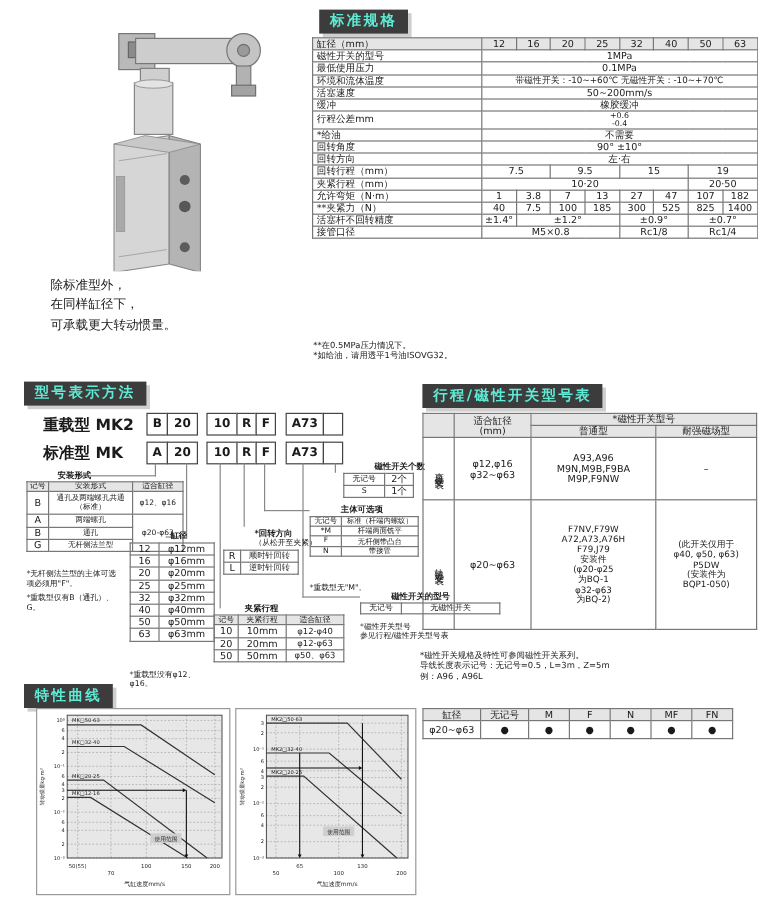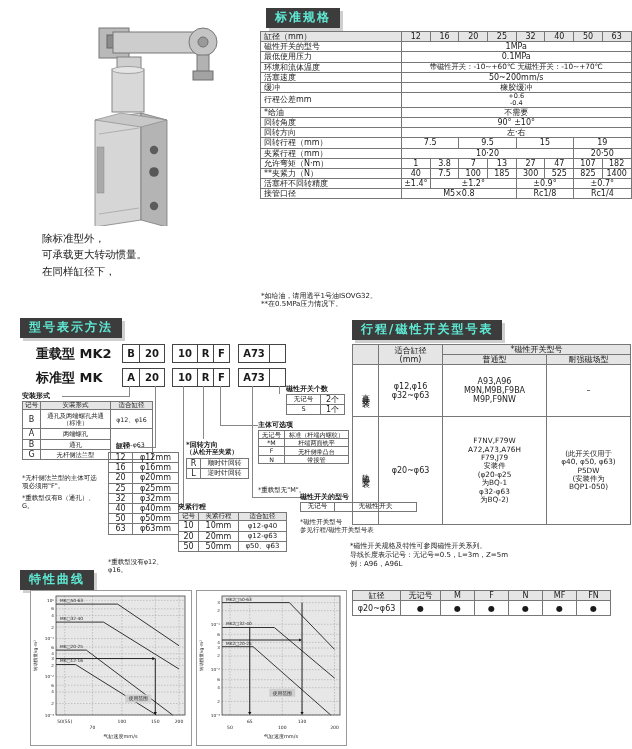--- a/index.html
+++ b/index.html
@@ -7,21 +7,21 @@
         font-family:"DejaVu Sans",sans-serif;color:#1a1a1a;}
   .sec-hdr{position:absolute;background:#3c3c3c;color:#5eead4;font-weight:bold;font-size:12px;
            padding:1px 9px 2px;box-shadow:3px 3px 0 #cfcfcf;letter-spacing:2px;white-space:nowrap;}
   table{border-collapse:collapse;table-layout:fixed;}
   td{border:1px solid #777;text-align:center;vertical-align:middle;overflow:hidden;
      font-size:8px;padding:0 1px;line-height:1.15;}
   .hd{background:#e5e5e5;}
   .lb{text-align:left;padding-left:3px;}
   .pre{white-space:pre-line;}
   .note{position:absolute;font-size:6.5px;line-height:1.25;color:#222;}
-  .mini-label{position:absolute;font-size:7px;font-weight:bold;white-space:nowrap;}
+  .mini-label{position:absolute;font-size:7px;font-weight:bold;white-space:nowrap;margin-left:26px;}
   .cl{position:absolute;background:#888;}
   .codebox{position:absolute;border:1px solid #444;height:17px;line-height:17px;
            text-align:center;font-size:10px;font-weight:bold;background:#fff;}
   .model-label{position:absolute;font-size:13px;font-weight:bold;white-space:nowrap;}
   .tol{font-size:6.5px;line-height:1.05;}
   .vcell{writing-mode:vertical-rl;text-orientation:upright;letter-spacing:2px;font-size:8px;}
   .chartbox{position:absolute;border:1px solid #999;background:#fff;}
   .cap-line{font-size:10.5px;line-height:1.55;}
   #caption{position:absolute;left:42px;top:230px;}
   .ftnote{position:absolute;font-size:7px;line-height:1.3;}
@@ -49,22 +49,22 @@
       <rect x="42" y="133" width="7" height="46" fill="#a9a9a9" stroke="#8a8a8a" stroke-width="0.5"></rect>
       <circle cx="99" cy="136" r="4.2" fill="#5c5c5c"></circle>
       <circle cx="99" cy="158" r="4.8" fill="#575757"></circle>
       <circle cx="99" cy="192" r="4.2" fill="#5c5c5c"></circle>
       <line x1="44" y1="120" x2="84" y2="114" stroke="#9d9d9d" stroke-width="0.7"></line>
       <line x1="44" y1="200" x2="84" y2="194" stroke="#9d9d9d" stroke-width="0.7"></line>
     </svg>
   </div>
   <div id="caption">
     <div class="cap-line">除标准型外，</div>
+    <div class="cap-line">在同样缸径下，</div>
     <div class="cap-line">可承载更大转动惯量。</div>
-    <div class="cap-line">在同样缸径下，</div>
   </div>
 
   <div class="sec-hdr" style="left:266px;top:8px;">标准规格</div>
   <table style="position:absolute;left:260px;top:31px;width:371px;">
     <colgroup>
         <col style="width:141px">
         <col span="8" style="width:28.7px">
       </colgroup>
     <tbody>
         <tr>
@@ -158,21 +158,21 @@
     </tr>
     <tr>
       <td class="lb">接管口径</td>
       <td colspan="4">M5×0.8</td>
       <td colspan="2">Rc1/8</td>
       <td colspan="2">Rc1/4</td>
     </tr>
   </tbody>
     </table>
   <div class="ftnote" style="left:261px;top:292px;">*如给油，请用透平1号油ISOVG32。</div>
-  <div class="ftnote" style="left:261px;top:300px;">**在0.5MPa压力情况下。</div>
+  <div class="ftnote" style="left:261px;top:284px;">**在0.5MPa压力情况下。</div>
 
   <div class="sec-hdr" style="left:20px;top:318px;">型号表示方法</div>
 
   <div class="model-label" style="left:36px;top:345px;">重载型 MK2</div>
   <div class="codebox" style="left:122px;top:344px;width:16px;">B</div>
   <div class="codebox" style="left:139px;top:344px;width:24px;">20</div>
   <div class="codebox" style="left:172px;top:344px;width:24px;">10</div>
   <div class="codebox" style="left:197px;top:344px;width:15px;">R</div>
   <div class="codebox" style="left:213px;top:344px;width:15px;">F</div>
   <div class="codebox" style="left:238px;top:344px;width:30px;">A73</div>
@@ -272,21 +272,21 @@
         </tr>
     <tr>
           <td>63</td>
           <td>φ63mm</td>
         </tr>
   </tbody>
     </table>
   <div class="note" style="left:108px;top:558px;width:66px;">*重载型没有φ12、φ16。</div>
 
   <div class="mini-label" style="left:186px;top:440px;">*回转方向</div>
-  <div class="mini-label" style="left:186px;top:448px;font-weight:bold;font-size:6.5px;">（从松开至夹紧）</div>
+  <div class="mini-label" style="left:186px;top:448px;font-weight:normal;font-size:6.5px;">（从松开至夹紧）</div>
   <table style="position:absolute;left:186px;top:458px;width:62px;">
     <colgroup>
         <col style="width:14px">
         <col style="width:48px">
       </colgroup>
     <tbody>
         <tr>
           <td>R</td>
           <td style="font-size:6.8px">顺时针回转</td>
         </tr>

